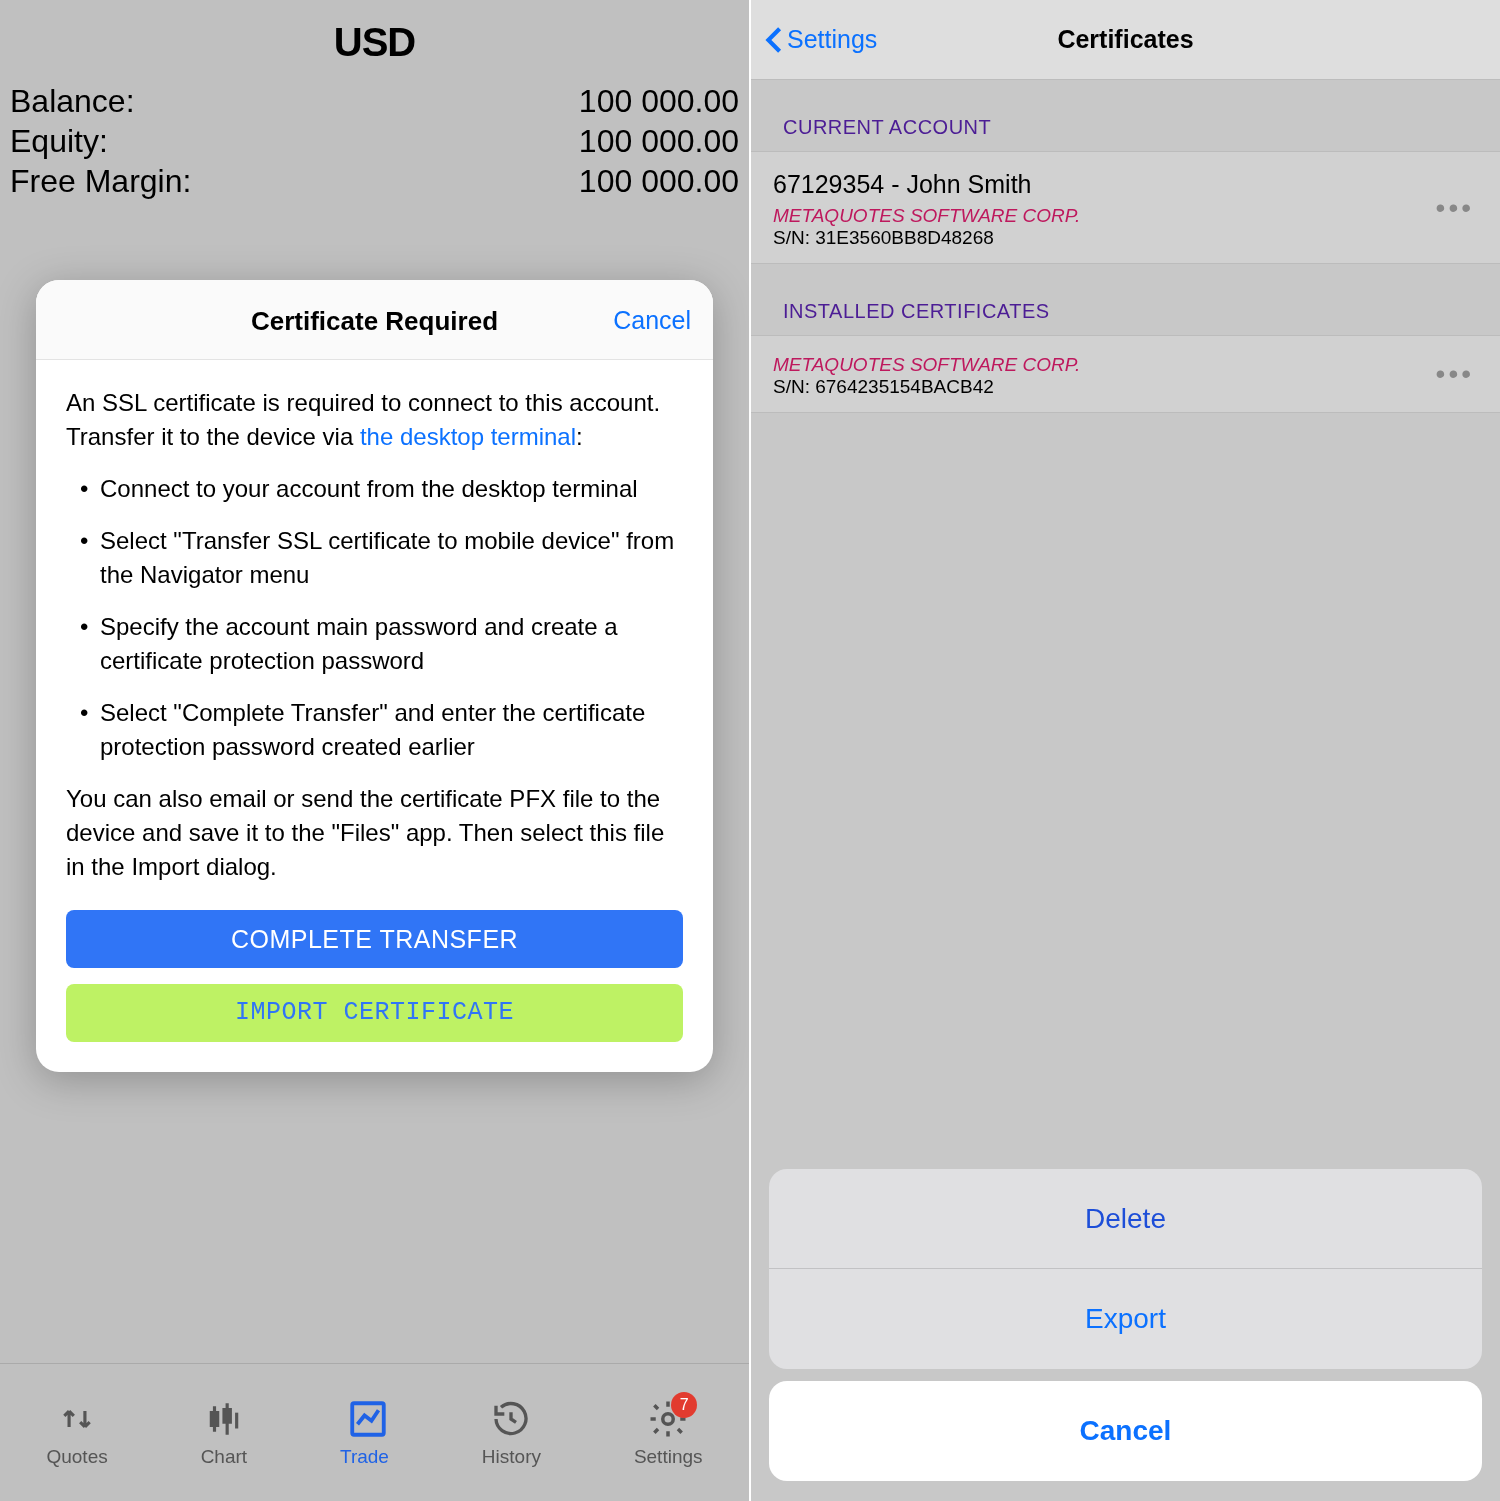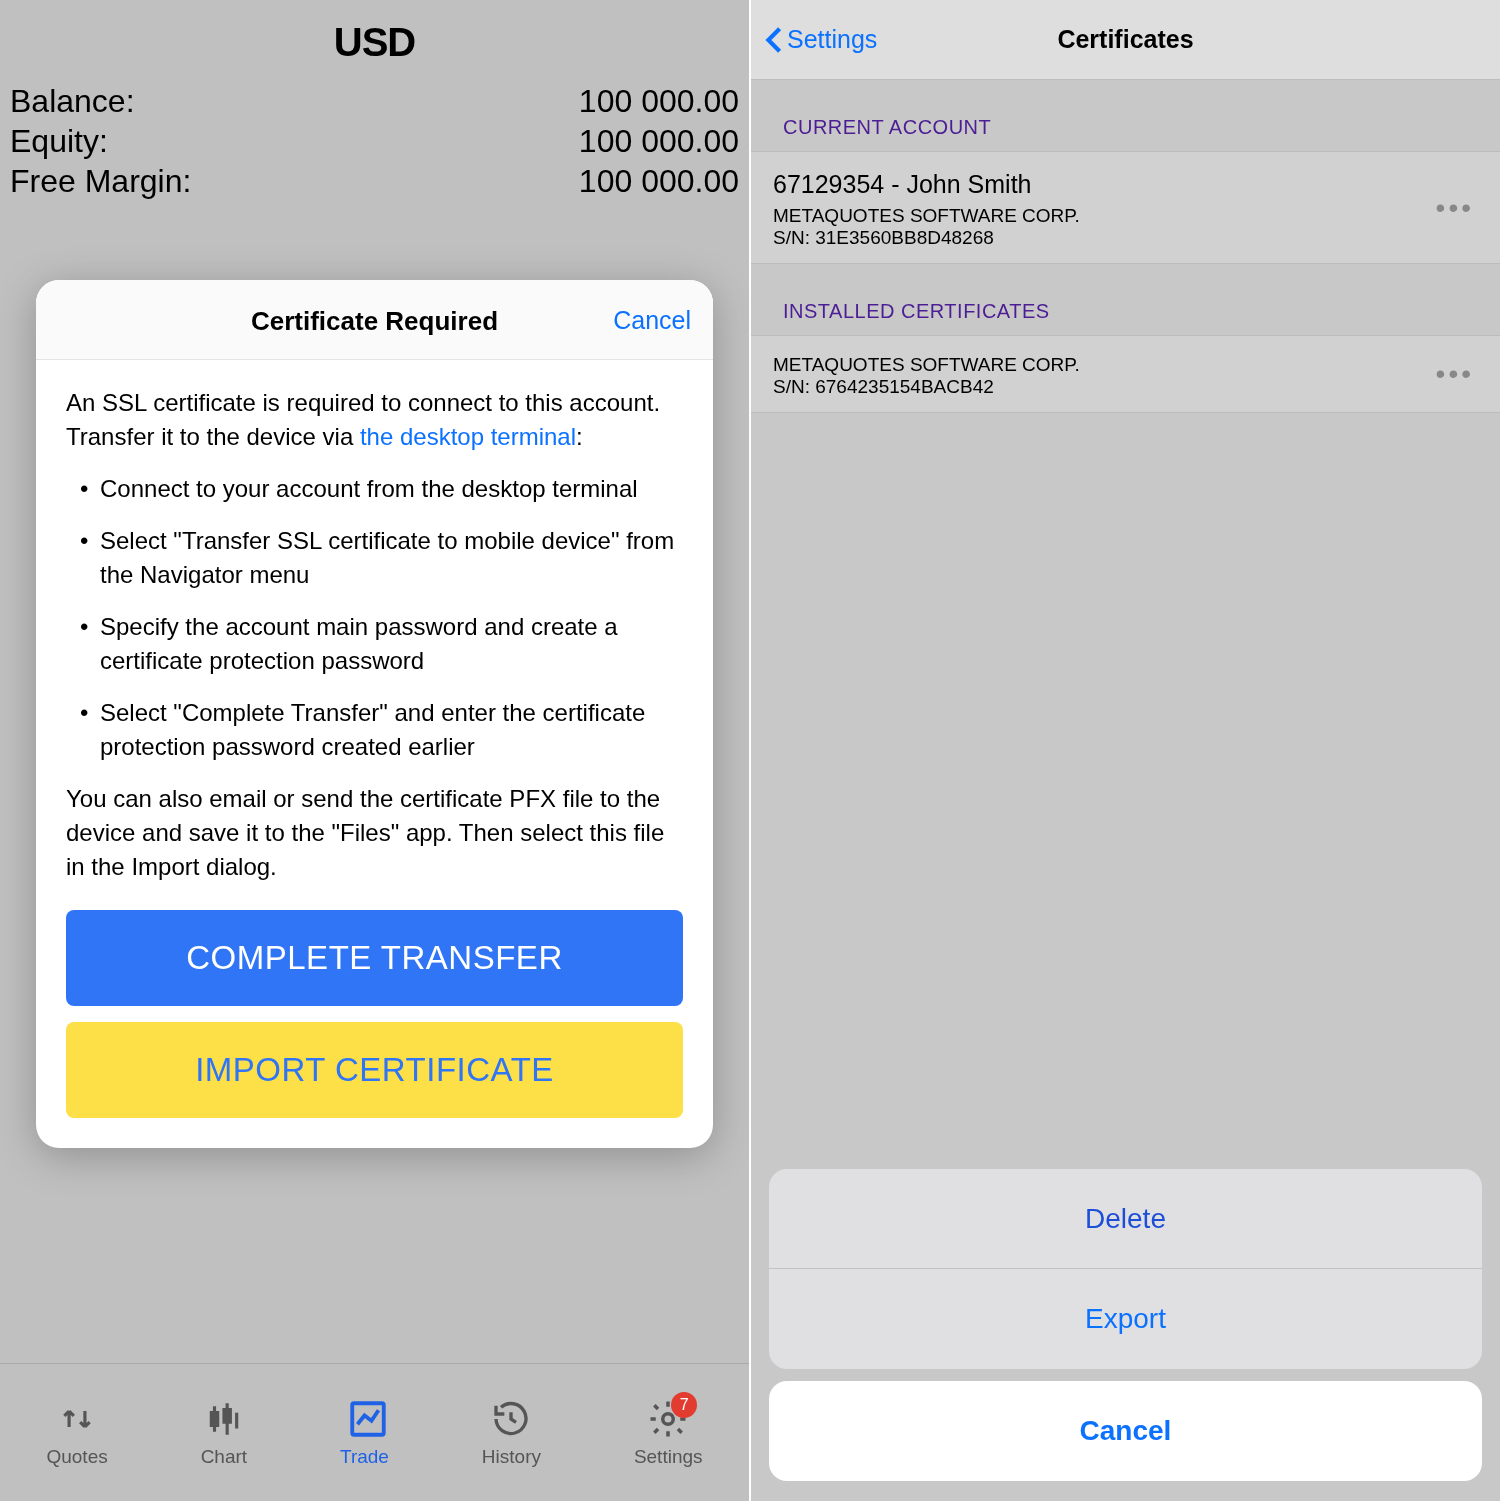--- a/index.html
+++ b/index.html
@@ -36,24 +36,24 @@
 
 .modal-body { padding: 26px 30px 30px; font-size: 24px; color: #000; line-height: 34px; }
 .modal-body a { color: #0b71ff; text-decoration: none; }
 .modal-body ul { list-style: none; margin: 18px 0 18px 14px; }
 .modal-body ul li { margin-bottom: 18px; position: relative; padding-left: 20px; }
 .modal-body ul li:before { content: "•"; position: absolute; left: 0; top: 0; font-size: 24px; }
 
 .modal-buttons { display: flex; flex-direction: column; gap: 16px; margin-top: 26px; }
 .btn {
   display: flex; align-items: center; justify-content: center;
-  height: 96px; border-radius: 8px; font-size: 33px; font-weight: 500; letter-spacing: .5px;
+  height: 58px; border-radius: 8px; font-size: 25px; font-weight: 500; letter-spacing: .5px;
 }
 .btn-primary { background: #3075f6; color: #fff; }
-.btn-secondary { background: #fde047; color: #3075f6; }
+.btn-secondary { background: #bef264; color: #3075f6; font-family: Liberation Mono, monospace; }
 
 .tabbar {
   position: absolute; bottom: 0; left: 0; right: 0; height: 138px;
   background: #c0c0c0; border-top: 1px solid #aaa;
   display: flex; align-items: center; justify-content: space-around;
 }
 .tabbar .tab { display: flex; flex-direction: column; align-items: center; gap: 6px; color: #555; font-size: 19px; }
 .tabbar .tab.active { color: #1f62e6; align-items: flex-end; }
 .tabbar .tab .ico { width: 42px; height: 42px; display: flex; align-items: center; justify-content: center; position: relative; }
 .badge { position: absolute; top: -6px; right: -8px; width: 26px; height: 26px; background: #e23b2f; color: #fff; border-radius: 50%; display: flex; align-items: center; justify-content: center; font-size: 16px; }
@@ -63,21 +63,21 @@
 .right-nav .back { position: absolute; left: 14px; display: flex; align-items: center; color: #0b71ff; font-size: 25px; }
 .right-nav .back svg { margin-right: 4px; }
 .right-nav .title { font-size: 25px; font-weight: 600; }
 
 .section-label { padding: 36px 32px 12px; font-size: 20px; letter-spacing: .5px; color: #4c1d95; text-transform: uppercase; }
 .cert-row {
   background: #d1d1d1; border-top: 1px solid #bcbcbc; border-bottom: 1px solid #bcbcbc;
   padding: 18px 22px 14px; position: relative;
 }
 .cert-row .name { font-size: 25px; color: #000; margin-bottom: 6px; }
-.cert-row .company { font-size: 19px; color: #000000; }
+.cert-row .company { font-size: 19px; color: #be185d; font-style: italic; }
 .cert-row .sn { font-size: 19px; color: #000; }
 .cert-row .more { position: absolute; right: 26px; top: 50%; transform: translateY(-50%); color: #888; font-size: 28px; letter-spacing: 3px; }
 
 .sheet-wrap { position: absolute; left: 18px; right: 18px; bottom: 20px; }
 .sheet { background: #e0e0e2; border-radius: 18px; overflow: hidden; margin-bottom: 12px; }
 .sheet .sheet-btn { height: 100px; display: flex; align-items: center; justify-content: center; font-size: 28px; border-bottom: 1px solid #c2c2c4; }
 .sheet .sheet-btn:last-child { border-bottom: none; }
 .sheet .destructive { color: #1d4ed8; }
 .sheet .normal { color: #0b71ff; }
 .sheet-cancel { background: #fff; border-radius: 18px; height: 100px; display: flex; align-items: center; justify-content: center; font-size: 28px; font-weight: 600; color: #0b71ff; }

